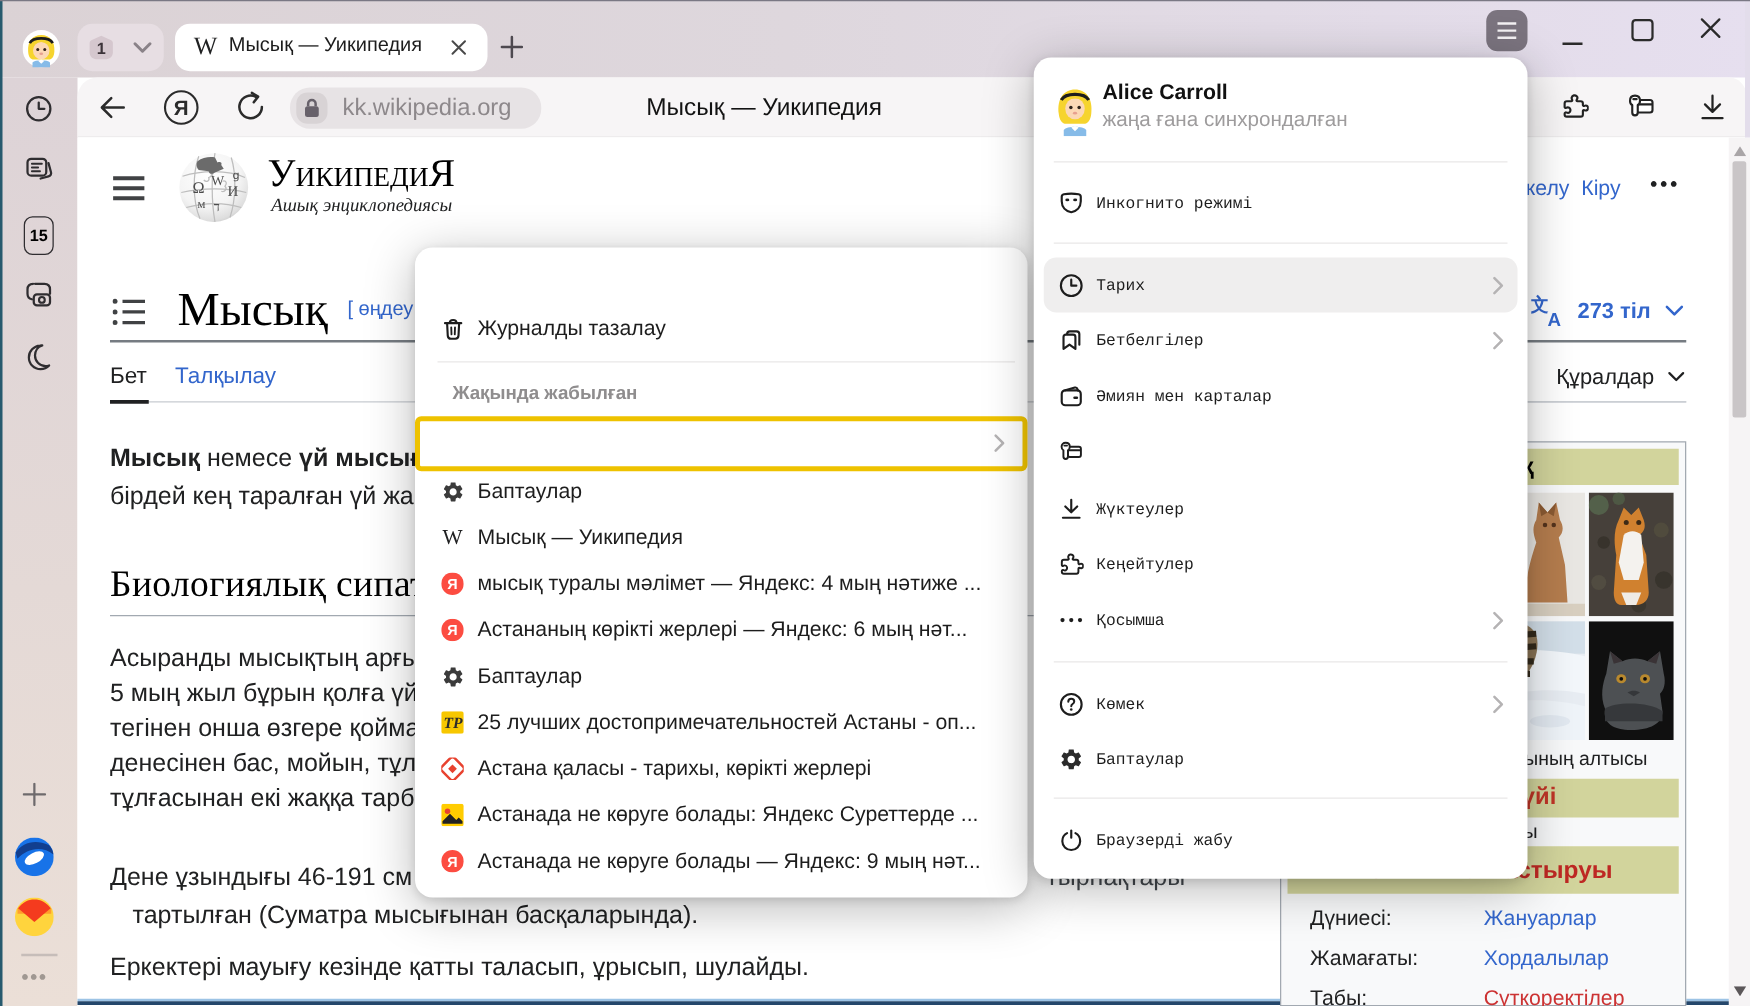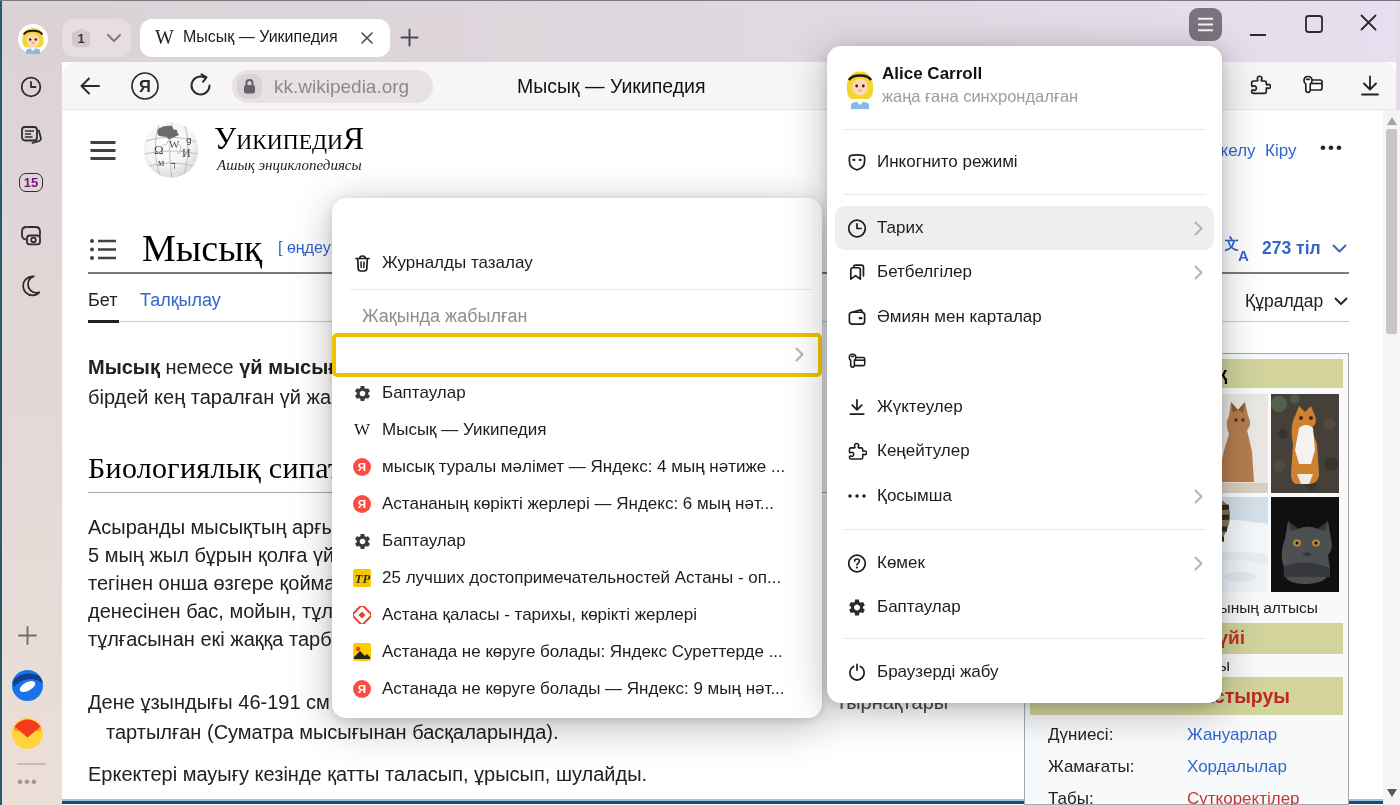--- a/index.html
+++ b/index.html
@@ -29,21 +29,21 @@
   .t { position:absolute; white-space:nowrap; }
   .serif { font-family:"Liberation Serif", serif; }
   .blue { color:#3366cc; }
 
   
   .menu { position:absolute; background:#fff; border-radius:14px;
     box-shadow:0 8px 40px rgba(0,0,0,.28), 0 2px 8px rgba(0,0,0,.12);padding-left:10px; }
   .mrow { position:absolute; display:flex; align-items:center; height:38px; left:0; width:100%; }
   .mrow .ic { width:20px; height:20px; margin-left:20px; flex:0 0 20px; display:flex; align-items:center; justify-content:center; }
   .mrow .tx { margin-left:10px; font-size:17px; color:#1d1d1d; }
-  #menu-main .mrow .tx { font-size:17px; }
+  #menu-main .mrow .tx { font-size:13px;font-family:Liberation Mono, monospace; }
   .chev { position:absolute; }
   .sep { position:absolute; height:1px; background:#e9e7e8; }
 
   
   .taxo { position:absolute; left:1024px; top:353px; width:325px; height:452px;
     background:#f8f9fa; border:1px solid #a2a9b1; }
   .olive { background:#d2d49c; }
 </style>
 </head>
 <body>
@@ -152,21 +152,21 @@
       <circle cx="11" cy="11" r="9.3" fill="none" stroke="#2f2d30" stroke-width="1.8"></circle>
       <path d="M11 6 V11 H15.5" fill="none" stroke="#2f2d30" stroke-width="1.8" stroke-linecap="round" stroke-linejoin="round"></path>
     </svg>
 
     <svg class="abs" style="left:20px; top:124px;" width="23" height="23" viewBox="0 0 23 23">
       <rect x="2" y="3" width="15" height="13.5" rx="3" fill="none" stroke="#2f2d30" stroke-width="1.8"></rect>
       <path d="M5.5 7 H13.5 M5.5 10 H10.5 M5.5 13 H12" stroke="#2f2d30" stroke-width="1.5" stroke-linecap="round"></path>
       <path d="M18.8 6.5 L20.8 13.8 C21.2 15.4 20.4 16.7 18.8 17.1 L12.5 18.8" fill="none" stroke="#2f2d30" stroke-width="1.8" stroke-linecap="round"></path>
     </svg>
 
-    <div class="abs" style="left:19px; top:173px; width:24px; height:19px; border:1.9px solid #2f2d30; border-radius:7px; display:flex; align-items:center; justify-content:center; font-size:13px; font-weight:bold; color:#701a75;text-align:center;">15</div>
+    <div class="abs" style="left:19px; top:173px; width:24px; height:31px; border:1.9px solid #2f2d30; border-radius:7px; display:flex; align-items:center; justify-content:center; font-size:13px; font-weight:bold; color:#000000;text-align:center;">15</div>
 
     <svg class="abs" style="left:19px; top:223px;" width="24" height="24" viewBox="0 0 24 24">
       <path d="M9 4 H16.5 C19.3 4 21 5.7 21 8.5 L21 12 M3 12 L3 8.5 C3 5.7 4.7 4 7.5 4 M3 12 C3 14.5 4.3 16 6.5 16.4" fill="none" stroke="#2f2d30" stroke-width="1.8" stroke-linecap="round"></path>
       <rect x="8" y="12.5" width="13" height="8.8" rx="2.6" fill="none" stroke="#2f2d30" stroke-width="1.8"></rect>
       <circle cx="14.5" cy="16.9" r="2.3" fill="none" stroke="#2f2d30" stroke-width="1.7"></circle>
     </svg>
 
     <svg class="abs" style="left:20px; top:274px;" width="23" height="23" viewBox="0 0 23 23">
       <path d="M13.8 2.3 C10.4 3.4 8 6.6 8 10.4 C8 15.1 11.8 18.9 16.5 18.9 C17.5 18.9 18.4 18.7 19.3 18.4 C17.6 20.2 15.2 21.3 12.5 21.3 C7.3 21.3 3.1 17.1 3.1 11.9 C3.1 6.9 7 2.8 12 2.5 C12.6 2.4 13.2 2.3 13.8 2.3 Z" fill="none" stroke="#2f2d30" stroke-width="1.8" stroke-linejoin="round"></path>
     </svg>
@@ -360,21 +360,21 @@
           <svg width="19" height="19" viewBox="0 0 19 19">
         <path d="M3 4.5 H16" stroke="#1d1d1d" stroke-width="1.7" stroke-linecap="round"></path>
         <path d="M6.8 4.3 C6.8 2.8 7.7 2 9.5 2 C11.3 2 12.2 2.8 12.2 4.3" fill="none" stroke="#1d1d1d" stroke-width="1.7"></path>
         <path d="M4.7 4.7 L5.2 14.5 C5.3 16 6.2 17 7.7 17 H11.3 C12.8 17 13.7 16 13.8 14.5 L14.3 4.7" fill="none" stroke="#1d1d1d" stroke-width="1.7" stroke-linejoin="round"></path>
         <path d="M8 8 L8.2 13.5 M11 8 L10.8 13.5" stroke="#1d1d1d" stroke-width="1.5" stroke-linecap="round"></path>
       </svg>
         </span>
       <span class="tx">Журналды тазалау</span>
     </div>
     <div class="sep" style="left:18px; top:91px; width:462px;"></div>
-    <div class="t" style="left:30px; top:108px; font-size:18px; color:#8f8d8e;">Жақында жабылған</div>
+    <div class="t" style="left:30px; top:108px; font-size:15px; color:#8f8d8e;font-weight:bold;">Жақында жабылған</div>
 
     <div class="abs" style="left:0px; top:135px; width:490px; height:44px; border:4px solid #eec200; border-radius:5px; background:#fff;"></div>
     <svg class="chev" style="left:463px; top:149px;" width="9" height="15" viewBox="0 0 9 15">
       <path d="M1.5 1.5 L7.5 7.5 L1.5 13.5" fill="none" stroke="#b5b3b4" stroke-width="2" stroke-linecap="round" stroke-linejoin="round"></path>
     </svg>
     <div class="mrow" style="top:176px;">
       <span class="ic">
           <svg width="19" height="19" viewBox="0 0 24 24">
         <path d="M19.14 12.94c.04-.3.06-.61.06-.94 0-.32-.02-.64-.07-.94l2.03-1.58c.18-.14.23-.41.12-.61l-1.92-3.32c-.12-.22-.37-.29-.59-.22l-2.39.96c-.5-.38-1.03-.7-1.62-.94l-.36-2.54c-.04-.24-.24-.41-.48-.41h-3.84c-.24 0-.43.17-.47.41l-.36 2.54c-.59.24-1.13.57-1.62.94l-2.39-.96c-.22-.08-.47 0-.59.22L2.74 8.87c-.12.21-.08.47.12.61l2.03 1.58c-.05.3-.09.63-.09.94s.02.64.07.94l-2.03 1.58c-.18.14-.23.41-.12.61l1.92 3.32c.12.22.37.29.59.22l2.39-.96c.5.38 1.03.7 1.62.94l.36 2.54c.05.24.24.41.48.41h3.84c.24 0 .44-.17.47-.41l.36-2.54c.59-.24 1.13-.56 1.62-.94l2.39.96c.22.08.47 0 .59-.22l1.92-3.32c.12-.22.07-.47-.12-.61l-2.01-1.58zM12 15.6c-1.98 0-3.6-1.62-3.6-3.6s1.62-3.6 3.6-3.6 3.6 1.62 3.6 3.6-1.62 3.6-3.6 3.6z" fill="#3b3b3b"></path>
       </svg>

